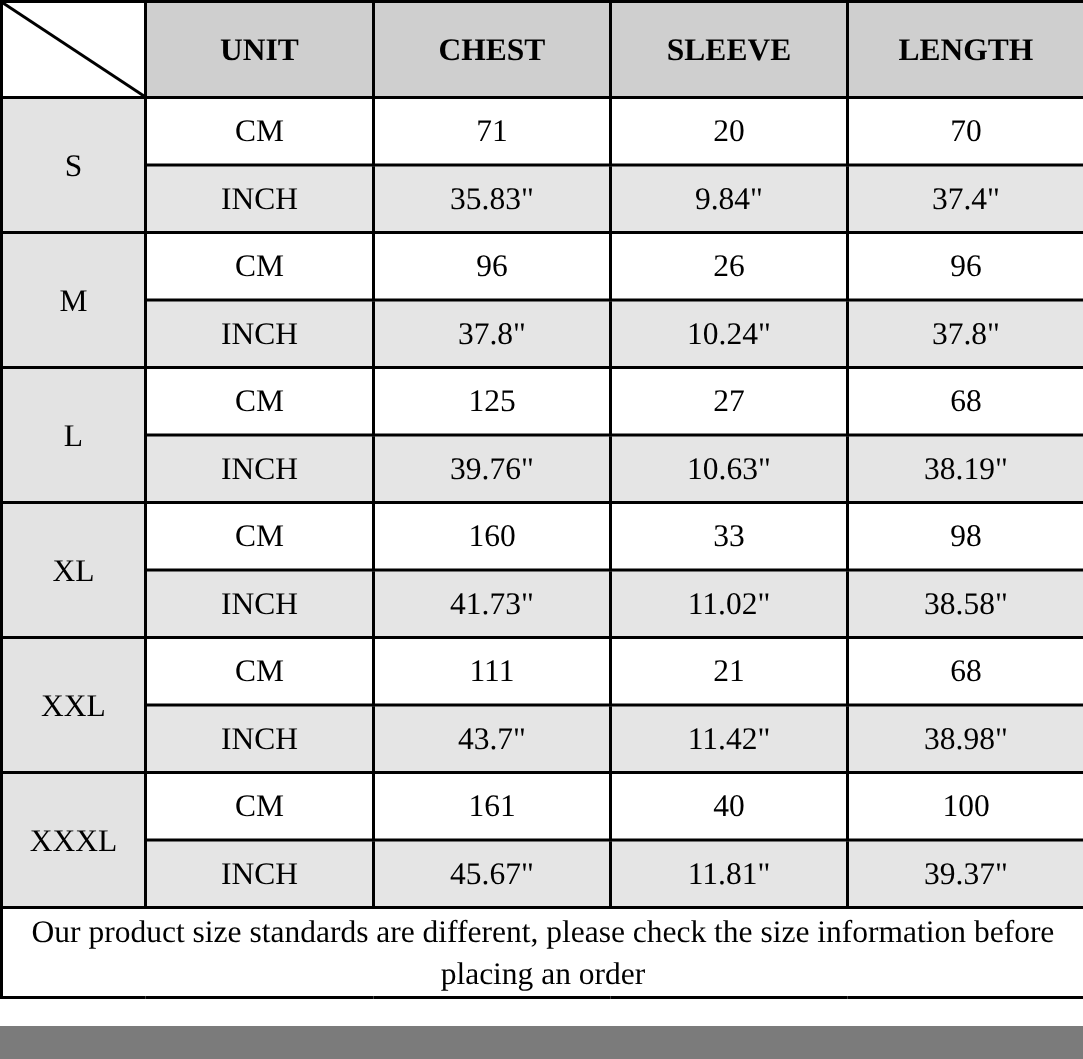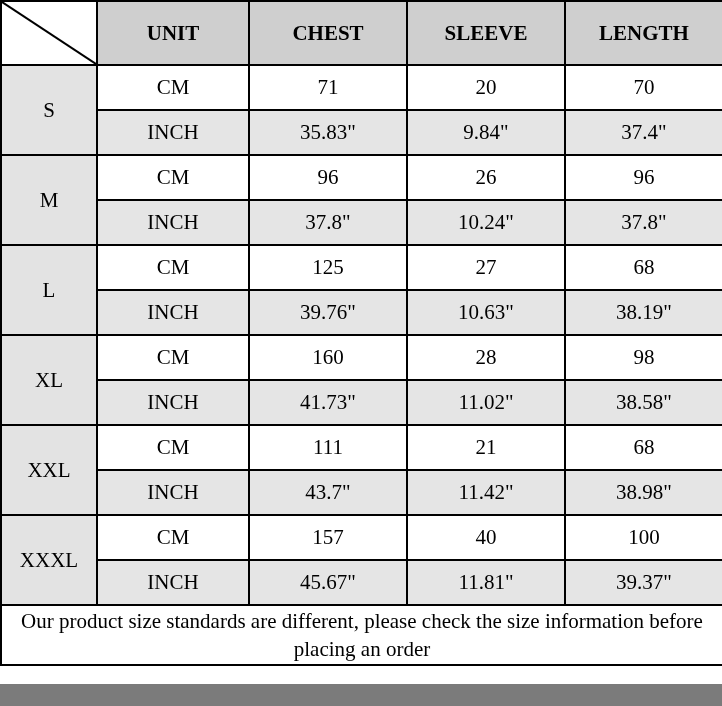--- a/index.html
+++ b/index.html
@@ -177,21 +177,21 @@
         <td>INCH</td>
         <td>39.76"</td>
         <td>10.63"</td>
         <td>38.19"</td>
       </tr>
 
       <tr class="row-cm">
         <td class="size-cell" rowspan="2">XL</td>
         <td>CM</td>
         <td>160</td>
-        <td>28</td>
+        <td>33</td>
         <td>98</td>
       </tr>
       <tr class="row-inch">
         <td>INCH</td>
         <td>41.73"</td>
         <td>11.02"</td>
         <td>38.58"</td>
       </tr>
 
       <tr class="row-cm">
@@ -204,21 +204,21 @@
       <tr class="row-inch">
         <td>INCH</td>
         <td>43.7"</td>
         <td>11.42"</td>
         <td>38.98"</td>
       </tr>
 
       <tr class="row-cm">
         <td class="size-cell" rowspan="2">XXXL</td>
         <td>CM</td>
-        <td>157</td>
+        <td>161</td>
         <td>40</td>
         <td>100</td>
       </tr>
       <tr class="row-inch">
         <td>INCH</td>
         <td>45.67"</td>
         <td>11.81"</td>
         <td>39.37"</td>
       </tr>
 

